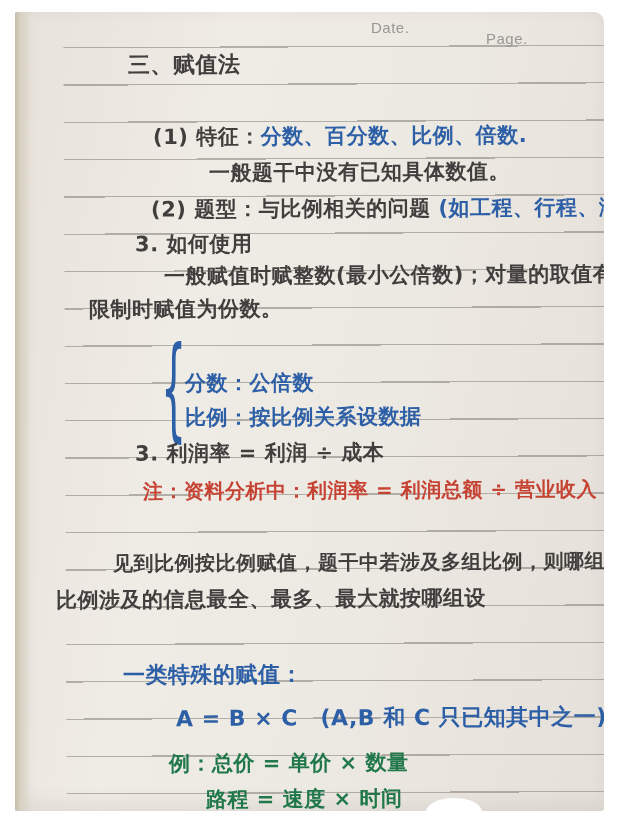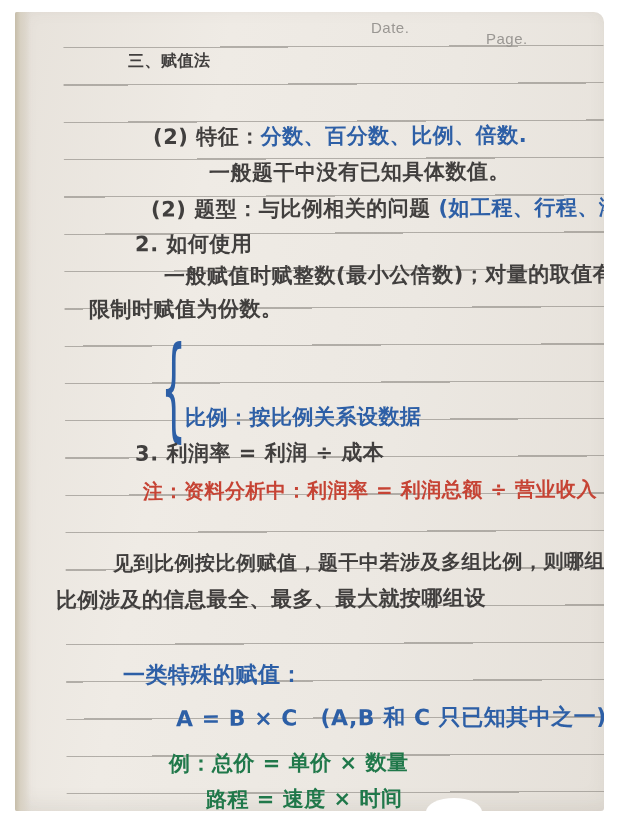--- a/index.html
+++ b/index.html
@@ -55,42 +55,43 @@
 </head>
 <body>
 
 <div class="photo">
   <div class="page-edge"></div>
   <div class="rules"></div>
 
   <div class="printed" style="left:356px;top:7px;">Date.</div>
   <div class="printed" style="left:471px;top:18px;">Page.</div>
 
-  <div class="hw" style="left: 113px; top: 40px; font-size: 16px; color: rgb(65, 63, 62);">三、赋值法</div>
+  <div class="hw" style="left: 113px; top: 40px; font-size: 22px; color: rgb(65, 63, 62);">三、赋值法</div>
 
 
   <div class="hw" style="left:138px;top:112px;">
-    <span class="seg" style="color: rgb(65, 63, 62);">(2) 特征：</span><span class="seg" style="color: rgb(45, 95, 166);">分数、百分数、比例、倍数.</span>
+    <span class="seg" style="color: rgb(65, 63, 62);">(1) 特征：</span><span class="seg" style="color: rgb(45, 95, 166);">分数、百分数、比例、倍数.</span>
   </div>
 
   <div class="hw" style="left: 194px; top: 148px; color: rgb(65, 63, 62);">一般题干中没有已知具体数值。</div>
 
   <div class="hw" style="left:136px;top:184px;">
     <span class="seg" style="color: rgb(65, 63, 62);">(2) 题型：与比例相关的问题 </span><span class="seg" style="color: rgb(45, 95, 166);">(如工程、行程、溶液、经济等)</span>
   </div>
 
-  <div class="hw" style="left: 120px; top: 220px; color: rgb(65, 63, 62);">2. 如何使用</div>
+  <div class="hw" style="left: 120px; top: 220px; color: rgb(65, 63, 62);">3. 如何使用</div>
 
   <div class="hw" style="left: 149px; top: 251px; color: rgb(65, 63, 62);">一般赋值时赋整数(最小公倍数)；对量的取值有</div>
 
   <div class="hw" style="left: 74px; top: 285px; color: rgb(65, 63, 62);">限制时赋值为份数。</div>
 
   <div class="brace" style="left: 146px; top: 320px; color: rgb(45, 95, 166);">{</div>
 
 
+  <div class="hw" style="left: 170px; top: 359px; color: rgb(45, 95, 166);">分数：公倍数</div>
 
   <div class="hw" style="left: 170px; top: 393px; color: rgb(45, 95, 166);">比例：按比例关系设数据</div>
 
   <div class="hw" style="left: 120px; top: 429px; color: rgb(65, 63, 62);">3. 利润率 = 利润 ÷ 成本</div>
 
   <div class="hw" style="left: 128px; top: 467px; font-size: 20px; color: rgb(198, 67, 52);">注：资料分析中：利润率 = 利润总额 ÷ 营业收入</div>
 
   <div class="hw" style="left: 98px; top: 539px; font-size: 20px; color: rgb(65, 63, 62);">见到比例按比例赋值，题干中若涉及多组比例，则哪组</div>
 
   <div class="hw" style="left: 41px; top: 575px; color: rgb(65, 63, 62);">比例涉及的信息最全、最多、最大就按哪组设</div>

